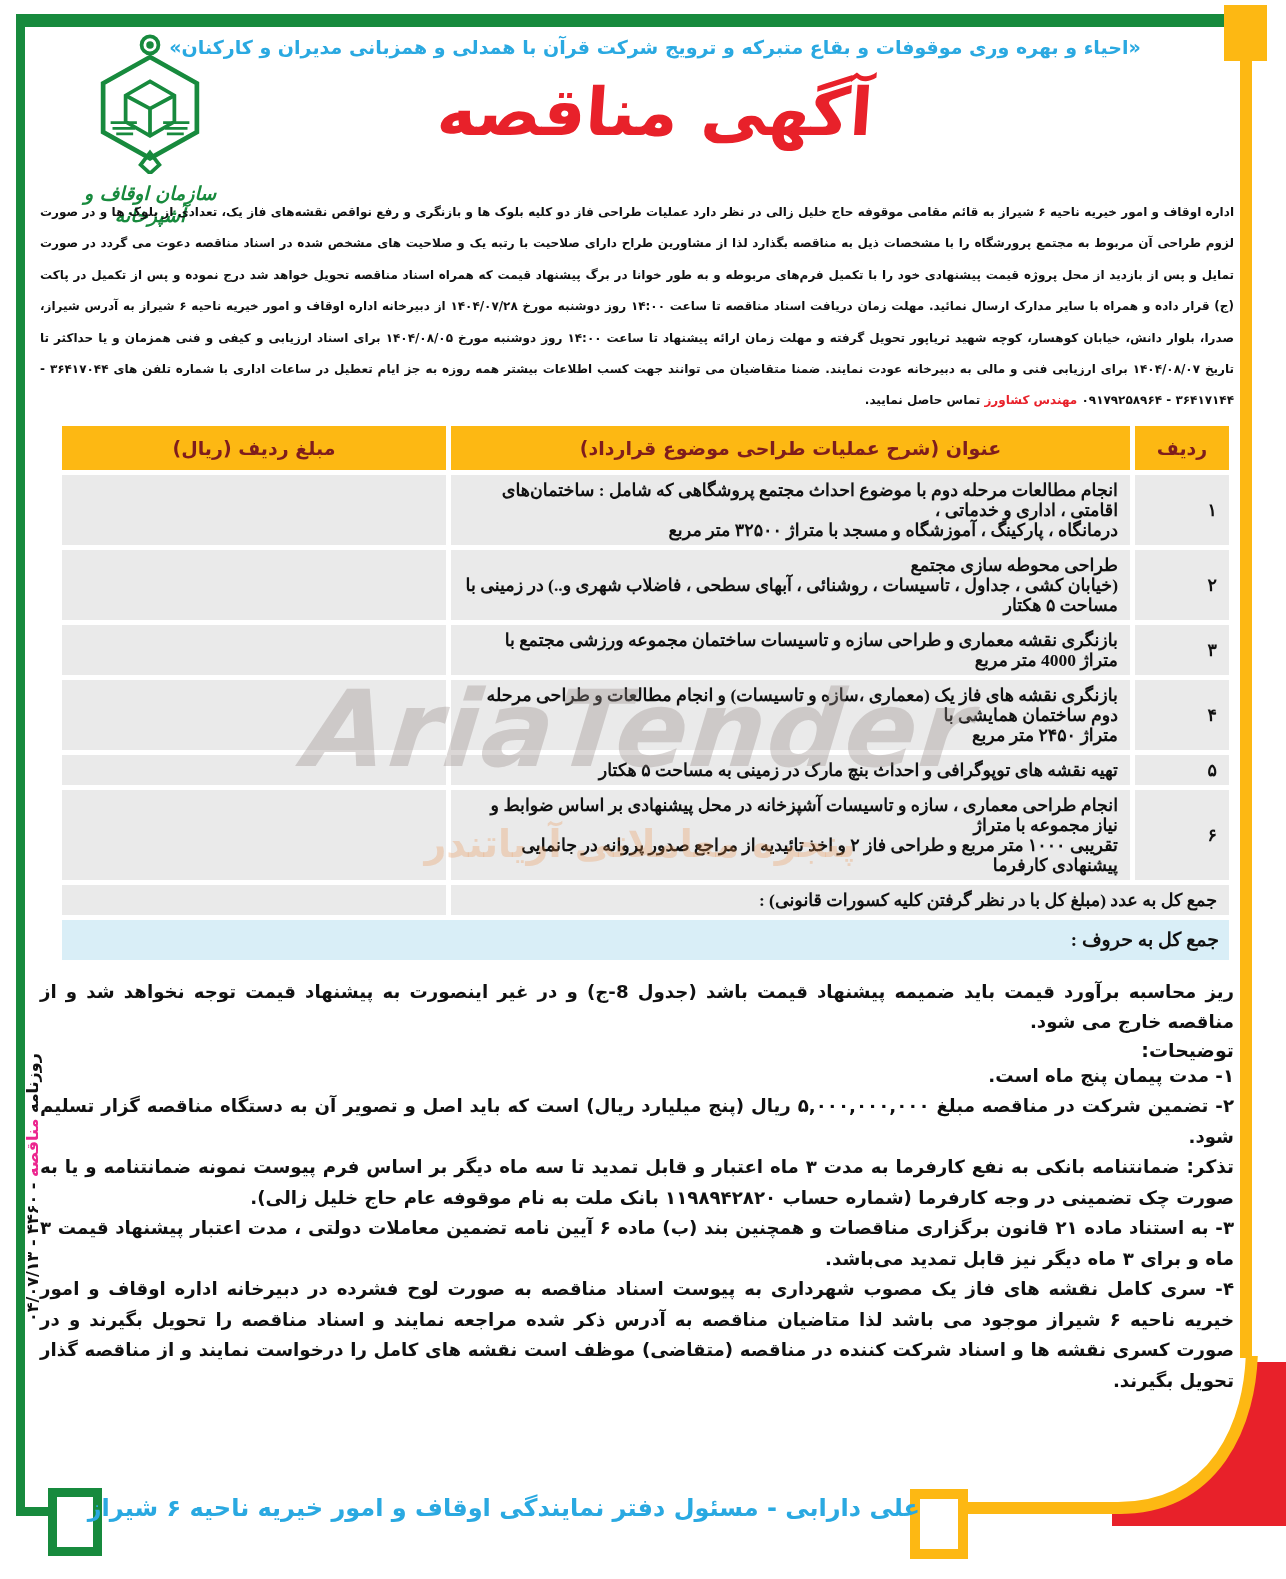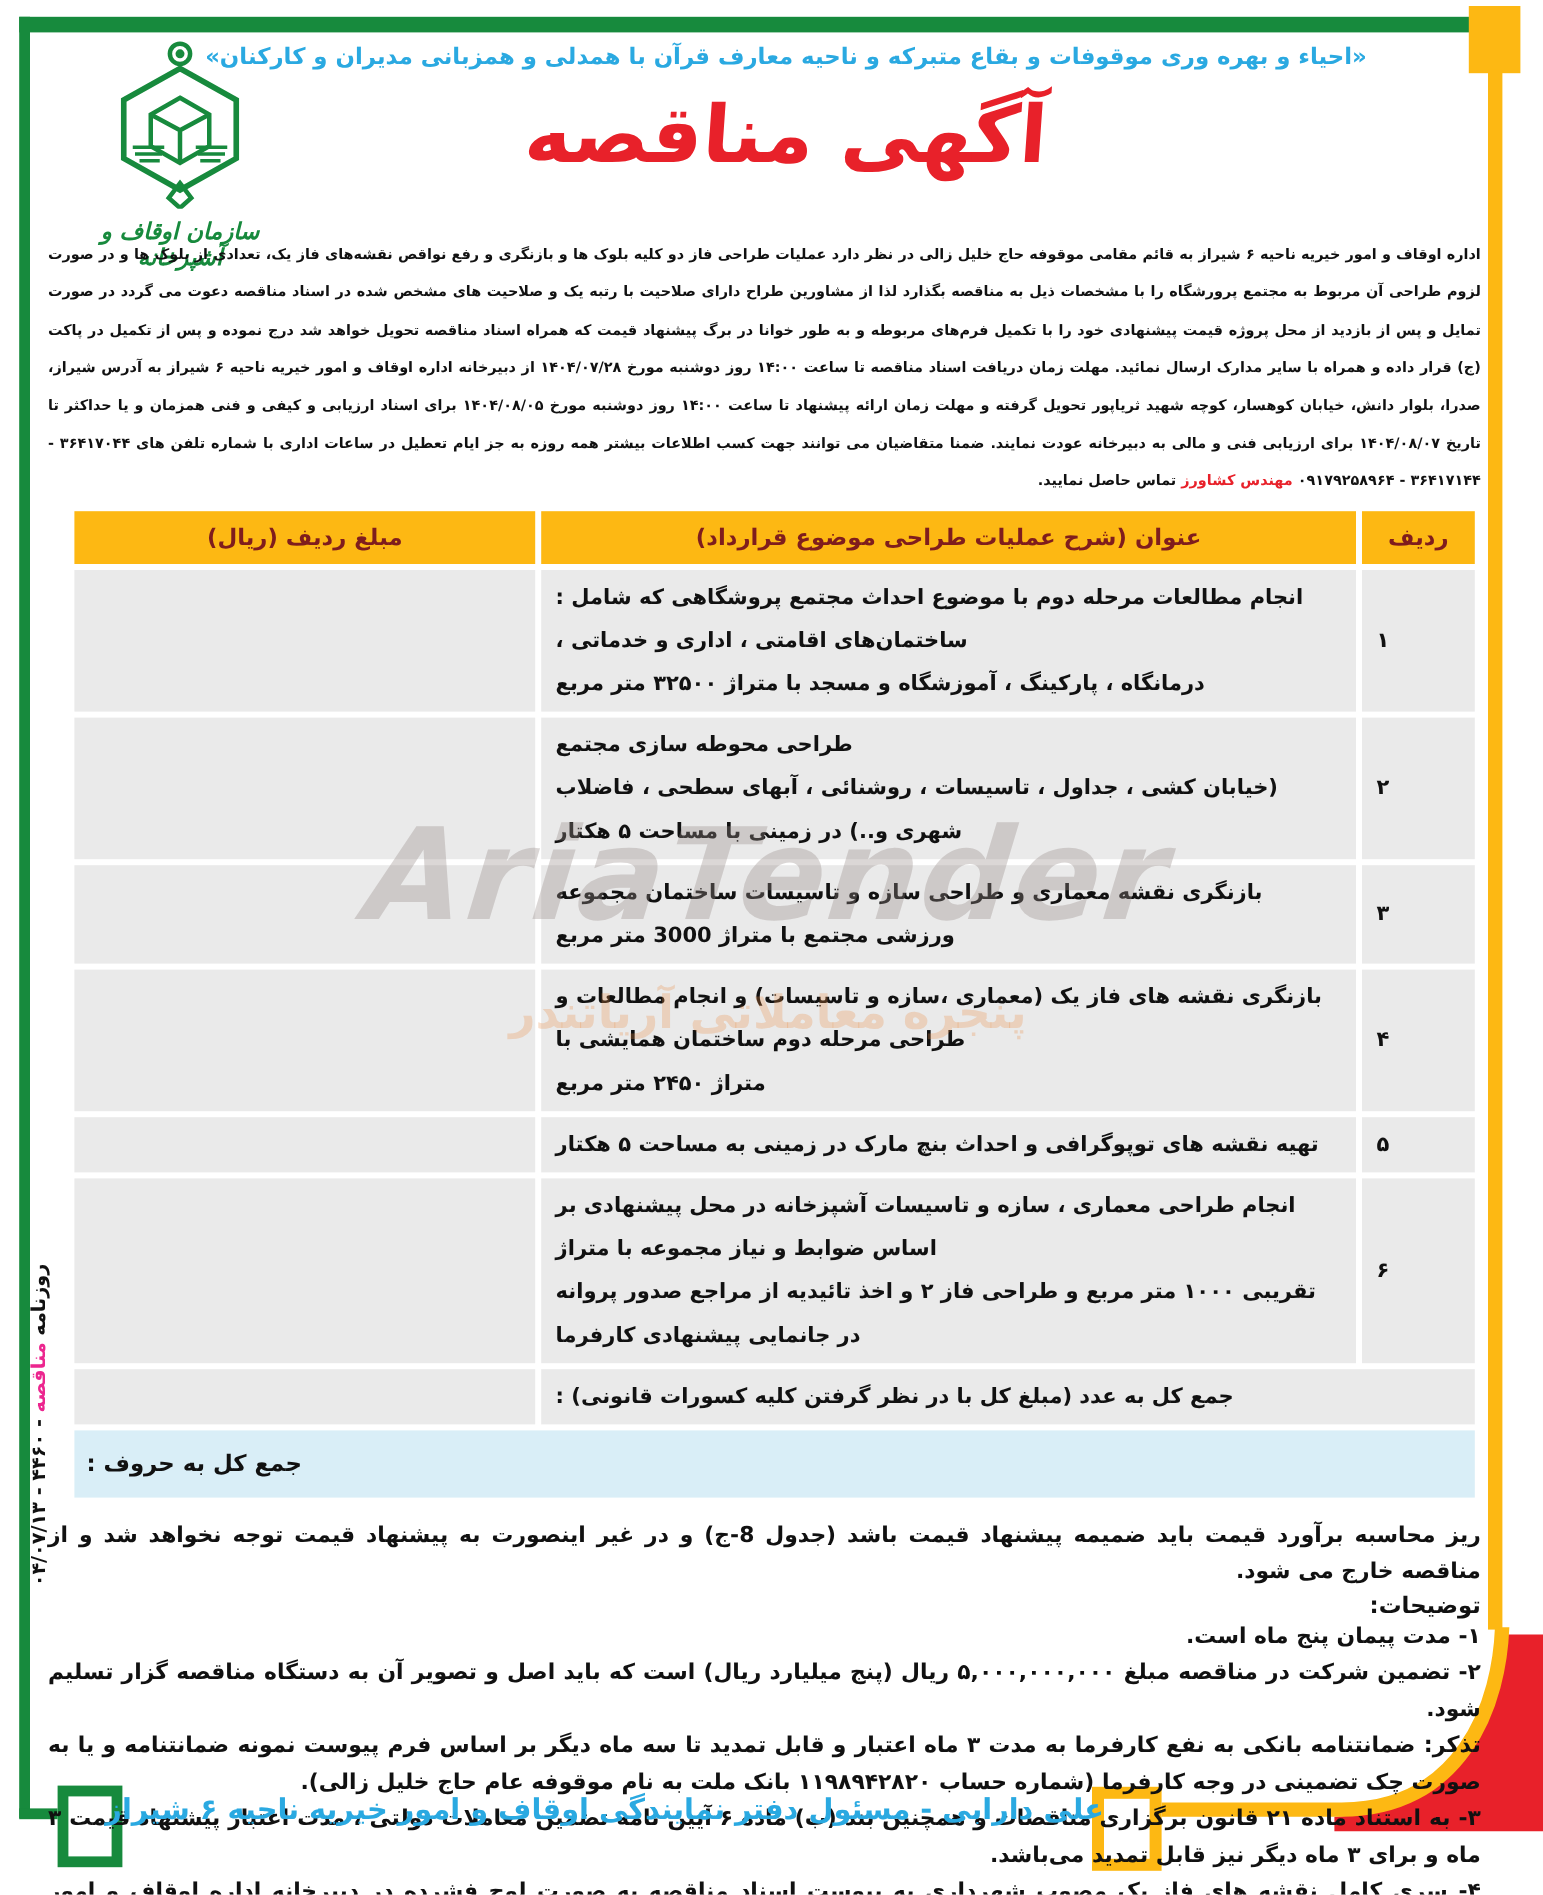--- a/index.html
+++ b/index.html
@@ -24,21 +24,21 @@
   .title{margin-top:16px;color:#e8212a;font-size:66px;font-weight:bold;transform:skewX(-4deg);}
 
   
   .main{position:absolute;left:40px;top:197px;width:1194px;}
   .intro{margin:0;font-size:12px;line-height:31.4px;text-align:justify;font-weight:bold;}
   .intro .red{color:#e8212a;}
 
   table.tender{border-collapse:separate;border-spacing:5px;width:1177px;margin-top:4px;
                font-weight:bold;font-size:17.5px;}
   table.tender th{background:#fdb813;padding:11px 8px;font-size:19px;color:#7f1d1d;}
-  table.tender td{background:#eaeaea;padding:5px 12px;line-height:36px;text-align:left;vertical-align:middle;}
+  table.tender td{background:#eaeaea;padding:5px 12px;line-height:20px;text-align:right;vertical-align:middle;font-family:Liberation Serif, serif;}
   td.c-no{width:70px;}
   td.c-amount{width:360px;}
   td.c-desc{white-space:pre-line;}
   tr.total-words td{background:#d9eef7;padding:10px;font-size:19px;}
 
   .prenote{margin-top:12px;font-size:18.2px;line-height:30px;font-weight:bold;text-align:justify;}
   .noteh{font-size:19px;font-weight:bold;margin-top:2px;}
   .note{font-size:18.2px;line-height:30.5px;font-weight:bold;text-align:justify;}
   .note b{font-size:18.6px;}
 
@@ -83,21 +83,21 @@
         <path d="M 80 81 L 54 67 M 80 81 L 106 67 M 80 81 L 80 110"></path>
         <path d="M 38 96 L 66 96 M 40 102 L 64 102 M 44 108 L 62 108" stroke-width="3"></path>
         <path d="M 94 96 L 122 96 M 96 102 L 120 102 M 98 108 L 116 108" stroke-width="3"></path>
         <polygon points="80,128 90,141 80,150 70,141" stroke-width="4"></polygon>
       </g>
     </svg>
     <div class="org-name">سازمان اوقاف و آشپزخانه</div>
   </div>
 
   <div class="masthead">
-    <div class="slogan">«احیاء و بهره وری موقوفات و بقاع متبرکه و ناحیه معارف قرآن با همدلی و همزبانی مدیران و کارکنان»</div>
+    <div class="slogan">«احیاء و بهره وری موقوفات و بقاع متبرکه و ترویج شرکت قرآن با همدلی و همزبانی مدیران و کارکنان»</div>
     <div class="title">آگهی مناقصه</div>
   </div>
 
   <div class="main">
     <p class="intro"><b>اداره اوقاف و امور خیریه ناحیه ۶ شیراز</b> <span>به قائم مقامی موقوفه حاج خلیل زالی در نظر دارد عملیات طراحی فاز دو کلیه بلوک ها و بازنگری و رفع نواقص نقشه‌های فاز یک، تعدادی از بلوک ها و در صورت لزوم طراحی آن مربوط به مجتمع پرورشگاه را با مشخصات ذیل به مناقصه بگذارد لذا از مشاورین طراح دارای صلاحیت با رتبه یک و صلاحیت های مشخص شده در اسناد مناقصه دعوت می گردد در صورت تمایل و پس از بازدید از محل پروژه قیمت پیشنهادی خود را با تکمیل فرم‌های مربوطه و به طور خوانا در برگ پیشنهاد قیمت که همراه اسناد مناقصه تحویل خواهد شد درج نموده و پس از تکمیل در پاکت (ج) قرار داده و همراه با سایر مدارک ارسال نمائید. مهلت زمان دریافت اسناد مناقصه تا ساعت ۱۴:۰۰ روز دوشنبه مورخ ۱۴۰۴/۰۷/۲۸ از دبیرخانه اداره اوقاف و امور خیریه ناحیه ۶ شیراز به آدرس شیراز، صدرا، بلوار دانش، خیابان کوهسار، کوچه شهید ثریاپور تحویل گرفته و مهلت زمان ارائه پیشنهاد تا ساعت ۱۴:۰۰ روز دوشنبه مورخ ۱۴۰۴/۰۸/۰۵ برای اسناد ارزیابی و کیفی و فنی همزمان و یا حداکثر تا تاریخ ۱۴۰۴/۰۸/۰۷ برای ارزیابی فنی و مالی به دبیرخانه عودت نمایند. ضمنا متقاضیان می توانند جهت کسب اطلاعات بیشتر همه روزه به جز ایام تعطیل در ساعات اداری با شماره تلفن های ۳۶۴۱۷۰۴۴ - ۳۶۴۱۷۱۴۴ - ۰۹۱۷۹۲۵۸۹۶۴</span> <span class="red">مهندس کشاورز</span> <span>تماس حاصل نمایید.</span></p>
 
     <table class="tender">
       <tbody>
           <tr>
         <th class="c-no">ردیف</th>
@@ -111,21 +111,21 @@
         <td class="c-amount"></td>
       </tr>
       <tr>
         <td class="c-no">۲</td>
         <td class="c-desc">طراحی محوطه سازی مجتمع
 (خیابان کشی ، جداول ، تاسیسات ، روشنائی ، آبهای سطحی ، فاضلاب شهری و..) در زمینی با مساحت ۵ هکتار</td>
         <td class="c-amount"></td>
       </tr>
       <tr>
         <td class="c-no">۳</td>
-        <td class="c-desc">بازنگری نقشه معماری و طراحی سازه و تاسیسات ساختمان مجموعه ورزشی مجتمع با متراژ 3000 متر مربع</td>
+        <td class="c-desc">بازنگری نقشه معماری و طراحی سازه و تاسیسات ساختمان مجموعه ورزشی مجتمع با متراژ 4000 متر مربع</td>
         <td class="c-amount"></td>
       </tr>
       <tr>
         <td class="c-no">۴</td>
         <td class="c-desc">بازنگری نقشه های فاز یک (معماری ،سازه و تاسیسات) و انجام مطالعات و طراحی مرحله دوم ساختمان همایشی با
 متراژ ۲۴۵۰ متر مربع</td>
         <td class="c-amount"></td>
       </tr>
       <tr>
         <td class="c-no">۵</td>

